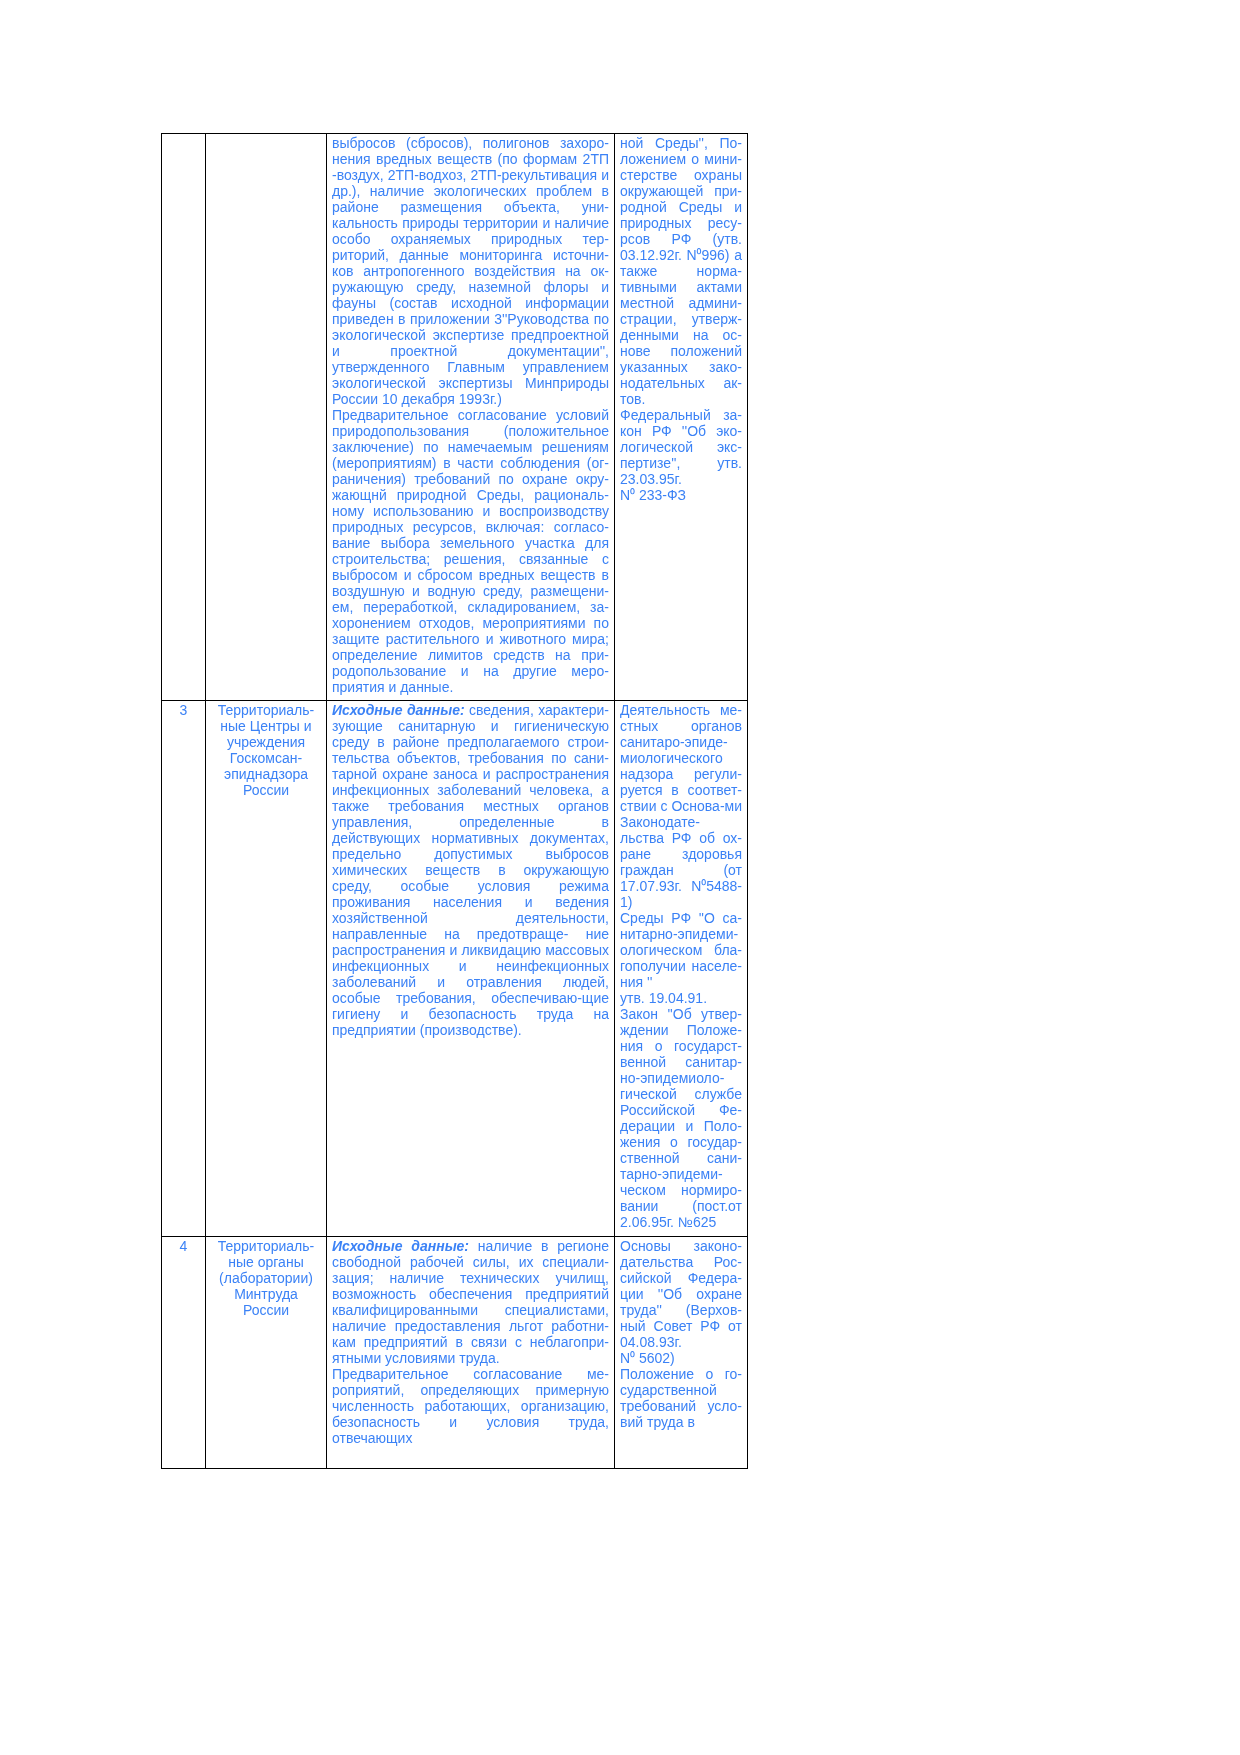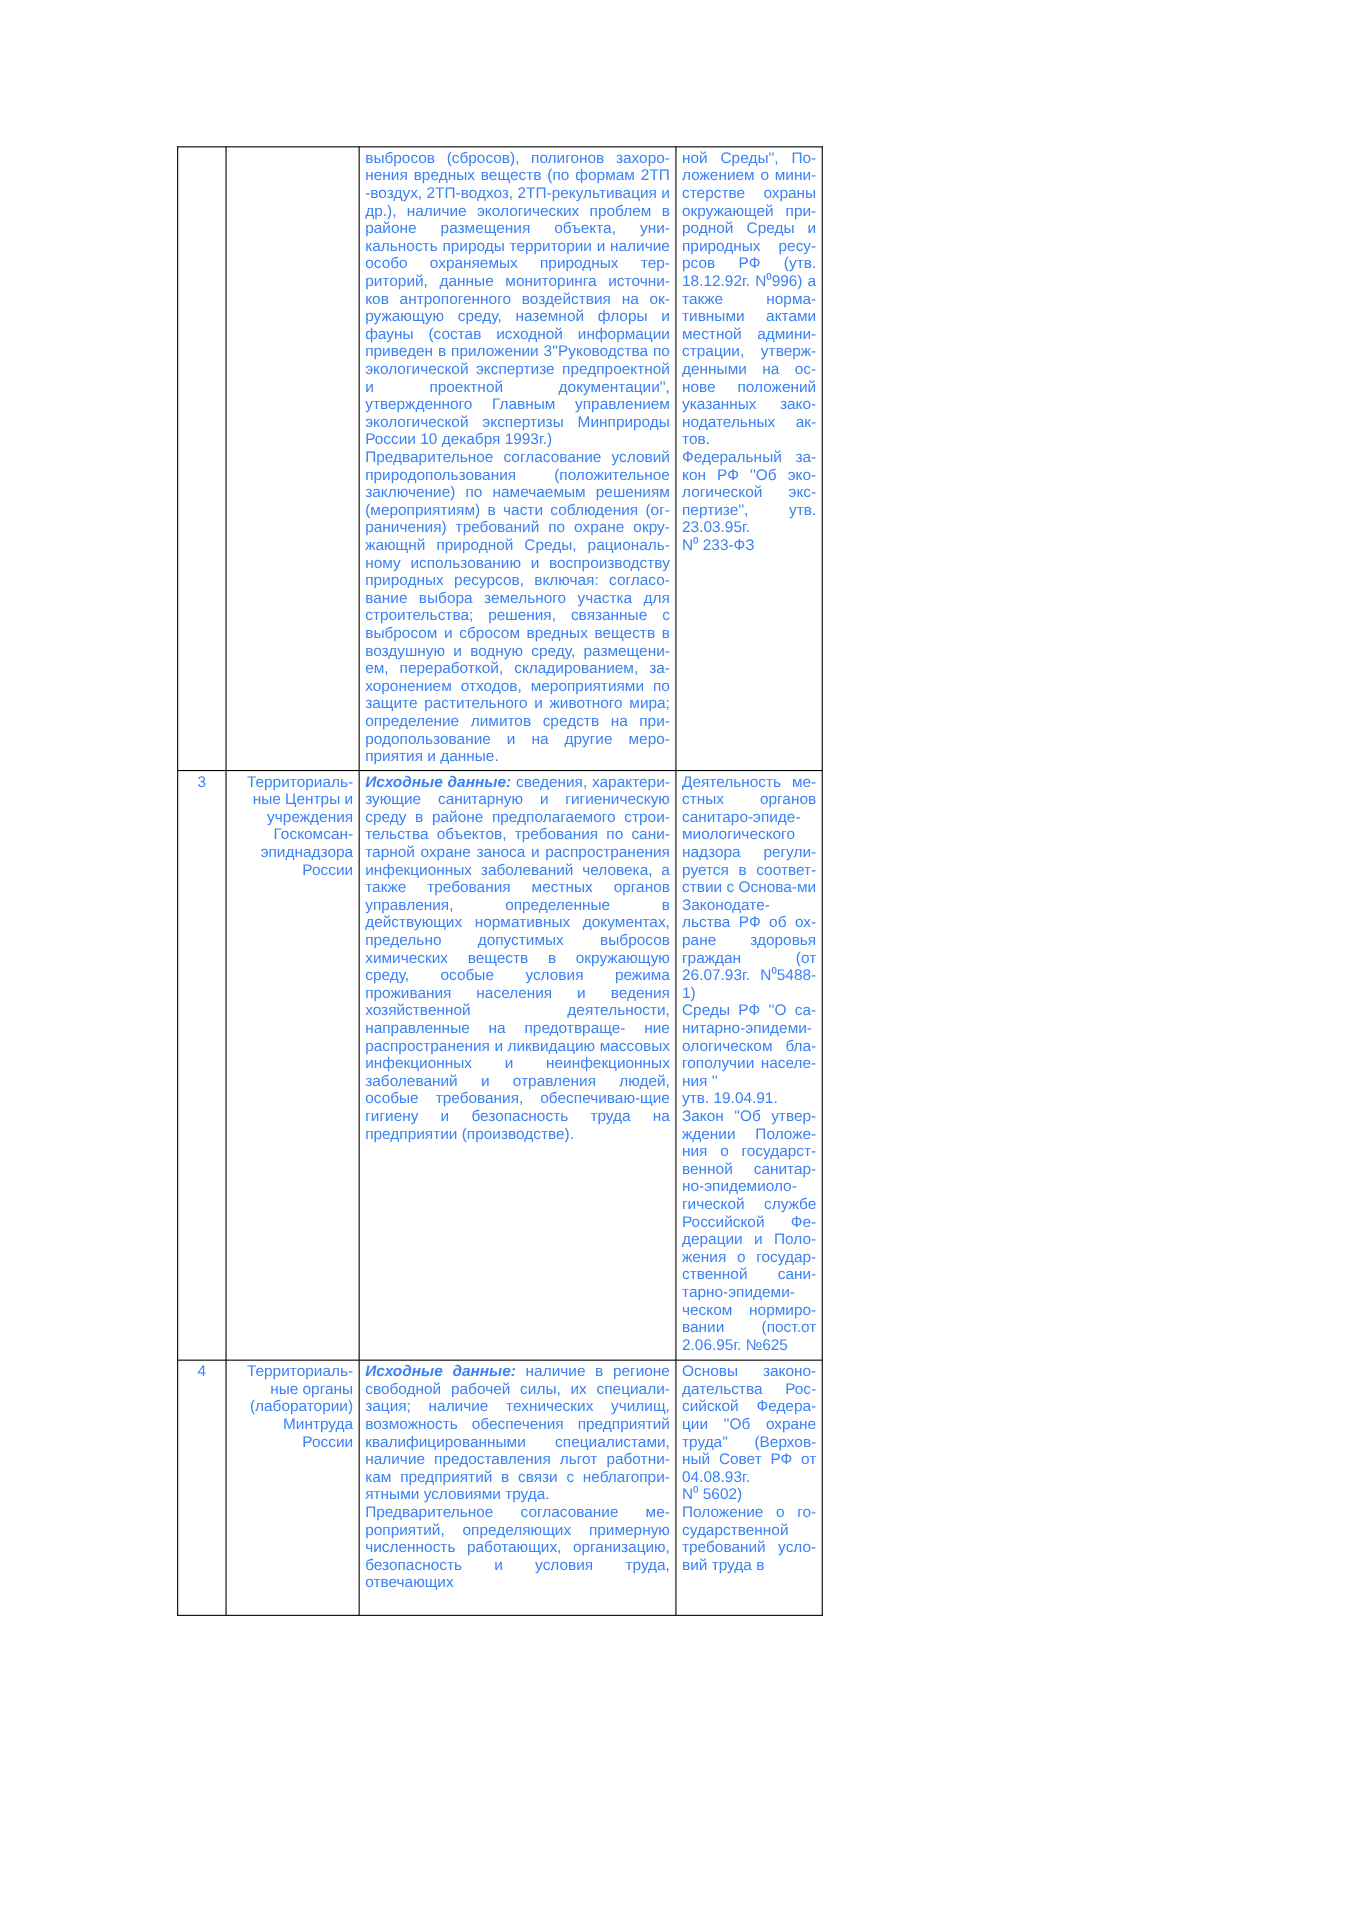--- a/index.html
+++ b/index.html
@@ -22,21 +22,21 @@
     table-layout: fixed;
   }
   table.doc td {
     border: 1px solid #000000;
     vertical-align: top;
     padding: 1px 5px 2px 5px;
     font-size: 14px;
     line-height: 16px;
   }
   td.c-num { text-align: center; padding-left: 2px; padding-right: 2px; }
-  td.c-org { text-align: right; }
+  td.c-org { text-align: center; }
   td.c-content p.para, td.c-refs p.para {
     text-align: justify;
     margin: 0;
   }
   .lead { font-weight: bold; font-style: italic; }
   tr.r0 { height: 567px; }
   tr.r1 { height: 536px; }
   tr.r2 { height: 232px; }
 </style>
 </head>
@@ -53,34 +53,34 @@
     <tbody>
 
       <tr class="r0">
         <td class="c-num"></td>
         <td class="c-org"></td>
         <td class="c-content">
           <p class="para">выбросов (сбросов), полигонов захоро-нения вредных веществ (по формам 2ТП -воздух, 2ТП-водхоз, 2ТП-рекультивация и др.), наличие экологических проблем в районе размещения объекта, уни- кальность природы территории и наличие особо охраняемых природных тер- риторий, данные мониторинга источни- ков антропогенного воздействия на ок- ружающую среду, наземной флоры и фауны (состав исходной информации приведен в приложении 3''Руководства по экологической экспертизе предпроектной и проектной документации'', утвержденного Главным управлением экологической экспертизы Минприроды России 10 декабря 1993г.)</p>
           <p class="para">Предварительное согласование условий природопользования (положительное заключение) по намечаемым решениям (мероприятиям) в части соблюдения (ог- раничения) требований по охране окру-жающнй природной Среды, рациональ- ному использованию и воспроизводству природных ресурсов, включая: согласо- вание выбора земельного участка для строительства; решения, связанные с выбросом и сбросом вредных веществ в воздушную и водную среду, размещени- ем, переработкой, складированием, за- хоронением отходов, мероприятиями по защите растительного и животного мира; определение лимитов средств на при- родопользование и на другие меро- приятия и данные.</p>
         </td>
         <td class="c-refs">
-          <p class="para">ной Среды'', По-ложением о мини-стерстве охраны окружающей при-родной Среды и природных ресу-рсов РФ (утв. 18.12.92г. N⁰996) а также норма-тивными актами местной админи-страции, утверж-денными на ос-нове положений указанных зако-нодательных ак-тов.</p>
+          <p class="para">ной Среды'', По-ложением о мини-стерстве охраны окружающей при-родной Среды и природных ресу-рсов РФ (утв. 03.12.92г. N⁰996) а также норма-тивными актами местной админи-страции, утверж-денными на ос-нове положений указанных зако-нодательных ак-тов.</p>
           <p class="para">Федеральный за-кон РФ ''Об эко-логической экс-пертизе'', утв. 23.03.95г.</p>
           <p class="para">N⁰ 233-ФЗ</p>
         </td>
       </tr>
 
       <tr class="r1">
         <td class="c-num">3</td>
         <td class="c-org">Территориаль-ные Центры и учреждения Госкомсан-эпиднадзора России</td>
         <td class="c-content">
           <p class="para"><span class="lead">Исходные данные:</span> <span>сведения, характери-зующие санитарную и гигиеническую среду в районе предполагаемого строи-тельства объектов, требования по сани-тарной охране заноса и распространения инфекционных заболеваний человека, а также требования местных органов управления, определенные в действующих нормативных документах, предельно допустимых выбросов химических веществ в окружающую среду, особые условия режима проживания населения и ведения хозяйственной деятельности, направленные на предотвраще- ние распространения и ликвидацию массовых инфекционных и неинфекционных заболеваний и отравления людей, особые требования, обеспечиваю-щие гигиену и безопасность труда на предприятии (производстве).</span></p>
         </td>
         <td class="c-refs">
-          <p class="para">Деятельность ме-стных органов санитаро-эпиде-миологического надзора регули-руется в соответ-ствии с Основа-ми Законодате-льства РФ об ох-ране здоровья граждан (от 26.07.93г. N⁰5488-1)</p>
+          <p class="para">Деятельность ме-стных органов санитаро-эпиде-миологического надзора регули-руется в соответ-ствии с Основа-ми Законодате-льства РФ об ох-ране здоровья граждан (от 17.07.93г. N⁰5488-1)</p>
           <p class="para">Среды РФ ''О са-нитарно-эпидеми-ологическом бла-гополучии населе-ния ''</p>
           <p class="para">утв. 19.04.91.</p>
           <p class="para">Закон ''Об утвер-ждении Положе-ния о государст-венной санитар-но-эпидемиоло-гической службе Российской Фе-дерации и Поло-жения о государ-ственной сани-тарно-эпидеми-ческом нормиро-вании (пост.от 2.06.95г. №625</p>
         </td>
       </tr>
 
       <tr class="r2">
         <td class="c-num">4</td>
         <td class="c-org">Территориаль-ные органы (лаборатории) Минтруда России</td>
         <td class="c-content">

